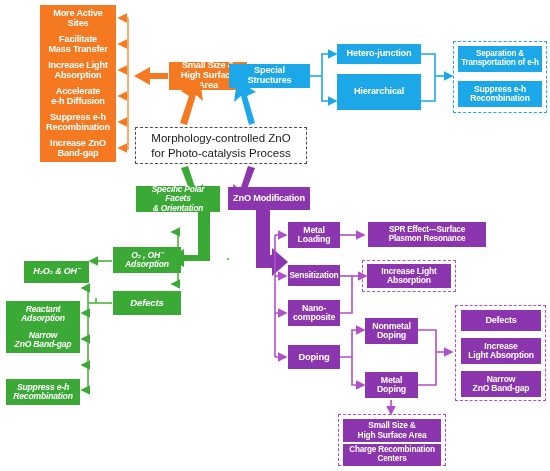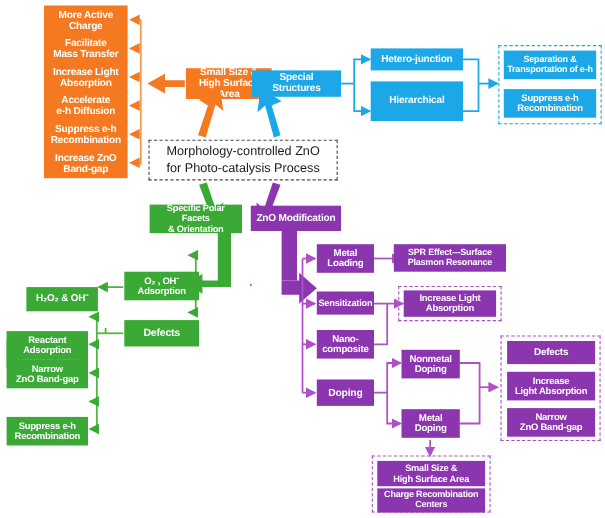--- a/index.html
+++ b/index.html
@@ -16,21 +16,21 @@
     text-align:center;
     color:#ffffff;
     font-weight:bold;
     line-height:1.08;
     box-sizing:border-box;
     padding:1px 2px;
     letter-spacing:-0.2px;
   }
   .orange{background:#F57920;}
   .blue{background:#1CA7E8;}
-  .green{background:#3BA935;}
+  .green{background:#3BA935;font-style:italic;}
   .purple{background:#8B36AE;}
   .dashbox{
     position:absolute;box-sizing:border-box;background:transparent;
   }
   .d-gray{border:1.5px dashed #4d4d4d;}
   .d-blue{border:1.5px dashed #1CA7E8;}
   .d-purple{border:1.5px dashed #B050C8;}
   .center-text{
     position:absolute;display:flex;align-items:center;justify-content:center;
     text-align:center;color:#1a1a1a;font-size:11.5px;line-height:1.25;
@@ -202,21 +202,21 @@
       <path d="M436,352 L452,352" marker-end="url(#ap)"></path>
     </g>
 
     <g stroke="#B050C8" stroke-width="1.6" fill="none">
       <path d="M391,400 L391,414" marker-end="url(#ap)"></path>
     </g>
   </svg>
 
   <div class="box orange" style="left:40px;top:5px;width:76px;height:27px;font-size:9.2px;">
     <div><span>More Active</span><br>
-    <span>Charge</span></div>
+    <span>Sites</span></div>
   </div>
   <div class="box orange" style="left:40px;top:31px;width:76px;height:27px;font-size:9.2px;">
     <div><span>Facilitate</span><br>
     <span>Mass Transfer</span></div>
   </div>
   <div class="box orange" style="left:40px;top:57px;width:76px;height:27px;font-size:9.2px;">
     <div><span>Increase Light</span><br>
     <span>Absorption</span></div>
   </div>
   <div class="box orange" style="left:40px;top:83px;width:76px;height:27px;font-size:9.2px;">
@@ -322,21 +322,21 @@
     <span>Sensitization</span>
   </div>
   <div class="box purple" style="left:288px;top:300px;width:52px;height:26px;font-size:8.8px;">
     <div><span>Nano-</span><br>
     <span>composite</span></div>
   </div>
   <div class="box purple" style="left:288px;top:345px;width:52px;height:24px;font-size:9.4px;">
     <span>Doping</span>
   </div>
 
-  <div class="box purple" style="left:358px;top:222px;width:102px;height:25px;font-size:8.2px;">
+  <div class="box purple" style="left:368px;top:222px;width:118px;height:25px;font-size:8.2px;">
     <div><span>SPR Effect---Surface</span><br>
     <span>Plasmon Resonance</span></div>
   </div>
 
   <div class="dashbox d-purple" style="left:362px;top:260px;width:94px;height:32px;"></div>
   <div class="box purple" style="left:367px;top:264px;width:84px;height:24px;font-size:8.6px;">
     <div><span>Increase Light</span><br>
     <span>Absorption</span></div>
   </div>
 

